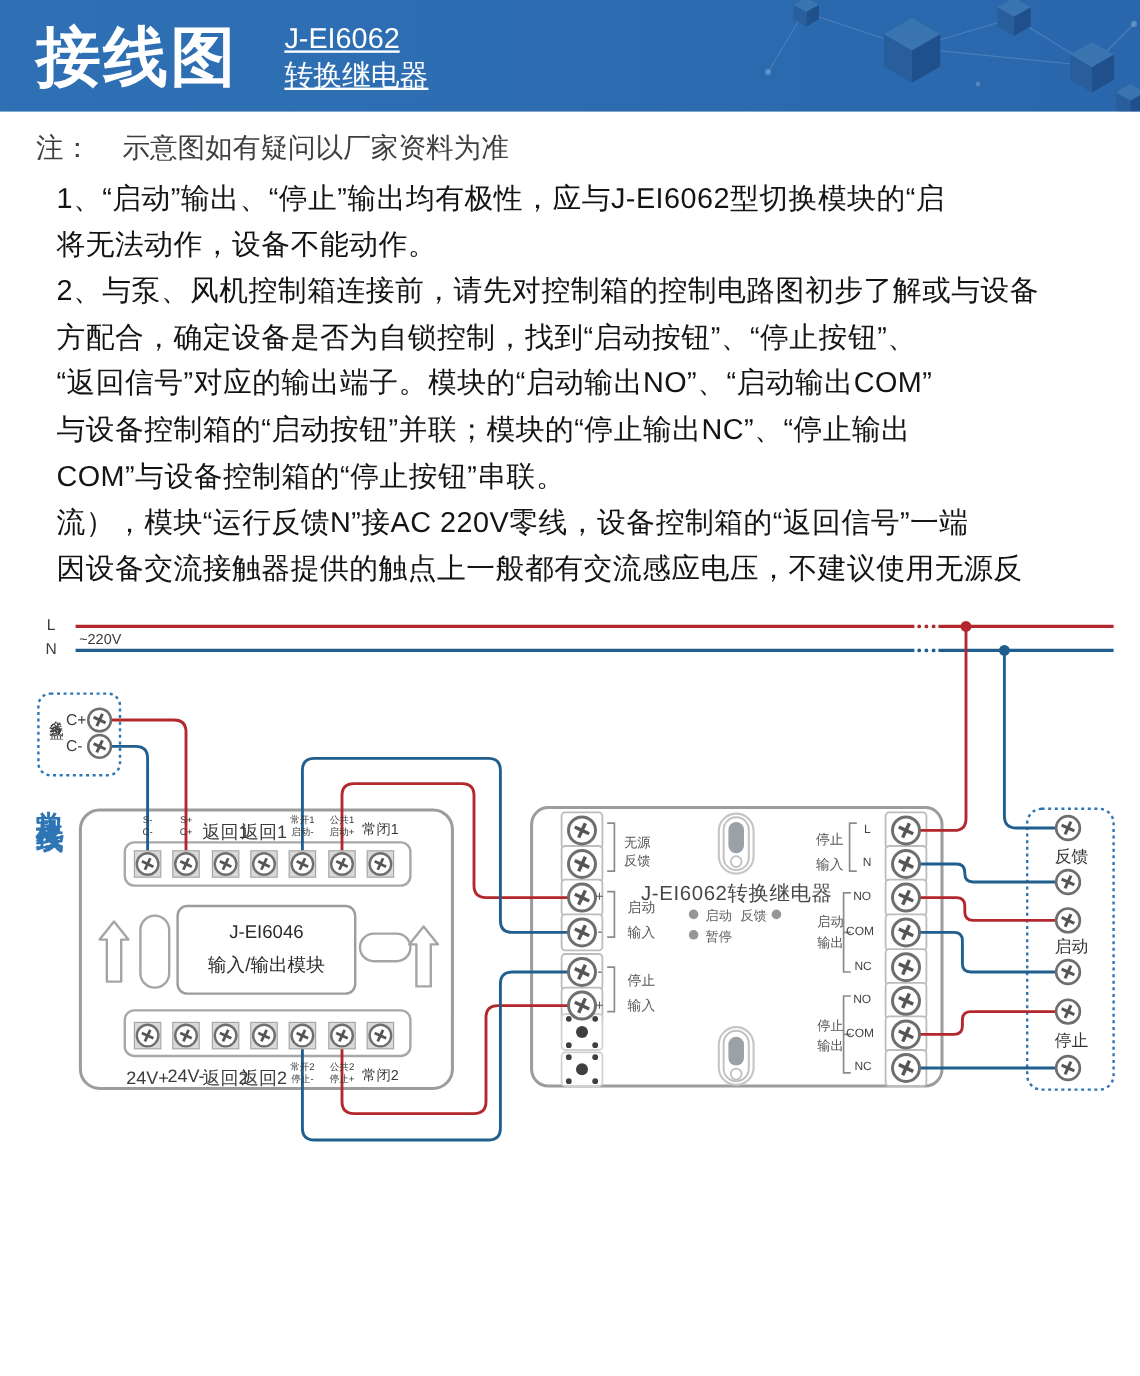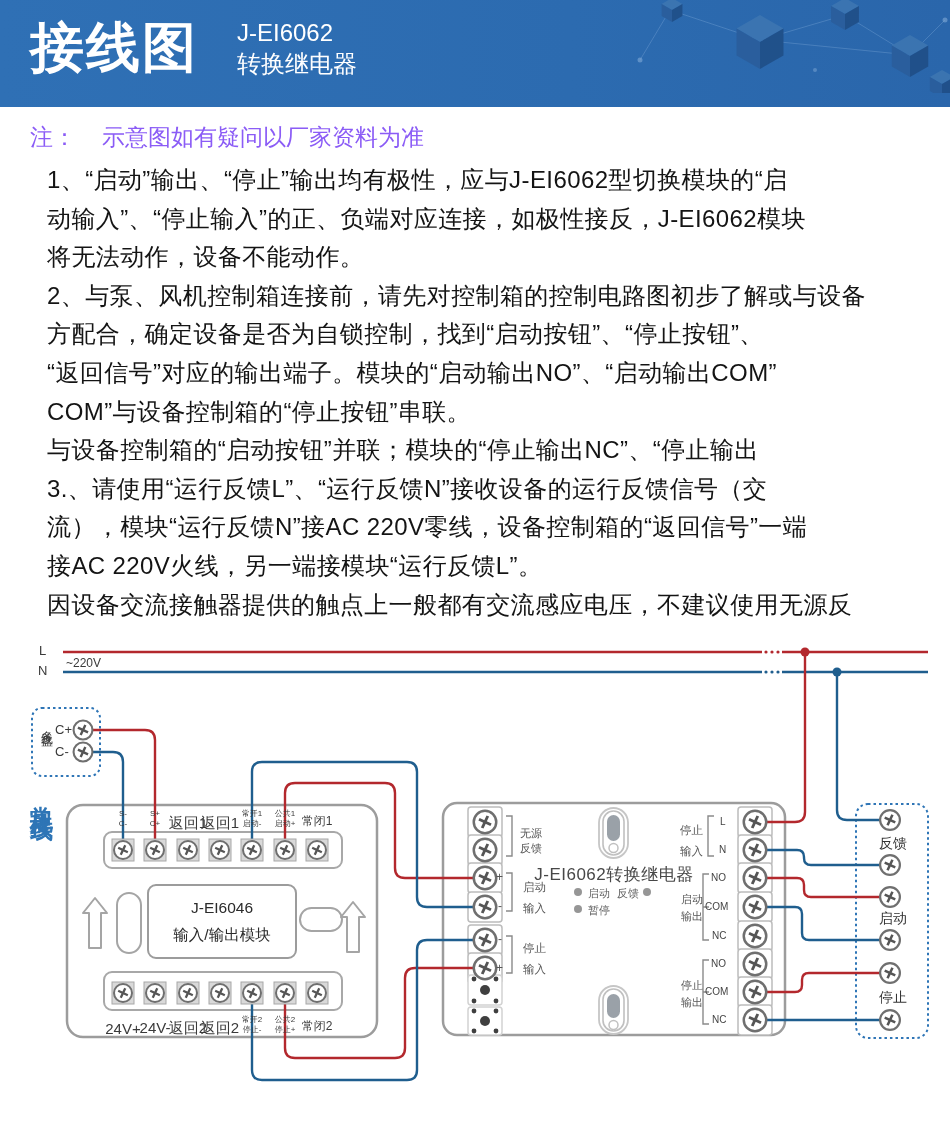--- a/index.html
+++ b/index.html
@@ -1,26 +1,26 @@
 <!DOCTYPE html>
 <html><head>
 <meta charset="utf-8">
 <style>
   html,body{margin:0;padding:0;background:#fff;}
   body{width:950px;height:1147px;position:relative;overflow:hidden;
        font-family:"Liberation Sans","DejaVu Sans",sans-serif;}
   
-  .banner{position:relative;width:950px;height:107px;
+  .banner{position:relative;width:950px;height:93px;
           background:linear-gradient(90deg,#2f70b5 0%,#2c6bb0 60%,#2a66ab 100%);overflow:hidden;}
   .banner-title{position:absolute;left:30px;top:12px;font-size:54px;font-weight:bold;
                 color:#fff;letter-spacing:2px;}
-  .banner-sub{position:absolute;left:237px;top:17px;color:#fff;font-size:24px;line-height:31px;}
+  .banner-sub{position:absolute;left:237px;top:17px;color:#fff;font-size:24px;line-height:31px;text-decoration:underline;}
   .banner-decor{position:absolute;right:0;top:0;}
   
-  .note{margin:15px 0 4px 30px;font-size:23px;color:#8b5cf6;}
+  .note{margin:15px 0 4px 30px;font-size:23px;color:#404040;}
   .note .gap{display:inline-block;width:26px;}
   .bodytext{margin:8px 0 0 47px;}
   .bodyline{font-size:24px;line-height:38.6px;color:#141414;white-space:nowrap;letter-spacing:0.4px;}
   
   .diagram{position:relative;width:950px;height:477px;margin-top:6px;}
   .diagram svg.main{position:absolute;left:0;top:0;}
   .dl{position:absolute;color:#3a3a3a;white-space:nowrap;}
   .c{transform:translateX(-50%);text-align:center;}
   .f8{font-size:8px;line-height:9.5px;}
   .f11{font-size:15px;}
@@ -75,30 +75,27 @@
     <div>转换继电器</div>
   </div>
 </div>
 
 <div class="note">
   <span>注：</span><span class="gap"></span><span>示意图如有疑问以厂家资料为准</span>
 </div>
 
 <div class="bodytext">
   <div class="bodyline">1、“启动”输出、“停止”输出均有极性，应与J-EI6062型切换模块的“启</div>
-  <div class="bodyline">动输入”、“停止输入”的正、负端对应连接，如极性接反，J-EI6062模块</div>
   <div class="bodyline">将无法动作，设备不能动作。</div>
   <div class="bodyline">2、与泵、风机控制箱连接前，请先对控制箱的控制电路图初步了解或与设备</div>
   <div class="bodyline">方配合，确定设备是否为自锁控制，找到“启动按钮”、“停止按钮”、</div>
   <div class="bodyline">“返回信号”对应的输出端子。模块的“启动输出NO”、“启动输出COM”</div>
+  <div class="bodyline">与设备控制箱的“启动按钮”并联；模块的“停止输出NC”、“停止输出</div>
   <div class="bodyline">COM”与设备控制箱的“停止按钮”串联。</div>
-  <div class="bodyline">与设备控制箱的“启动按钮”并联；模块的“停止输出NC”、“停止输出</div>
-  <div class="bodyline">3.、请使用“运行反馈L”、“运行反馈N”接收设备的运行反馈信号（交</div>
   <div class="bodyline">流），模块“运行反馈N”接AC 220V零线，设备控制箱的“返回信号”一端</div>
-  <div class="bodyline">接AC 220V火线，另一端接模块“运行反馈L”。</div>
   <div class="bodyline">因设备交流接触器提供的触点上一般都有交流感应电压，不建议使用无源反</div>
 </div>
 
 <div class="diagram">
 <svg class="main" width="950" height="477" viewBox="0 0 950 477">
   <defs>
     <g id="screw">
       <circle r="9" fill="#fff" stroke="#6f6f6f" stroke-width="2"></circle>
       <g stroke="#555" stroke-width="2.3" transform="rotate(25)">
         <line x1="-5.3" x2="5.3"></line>

